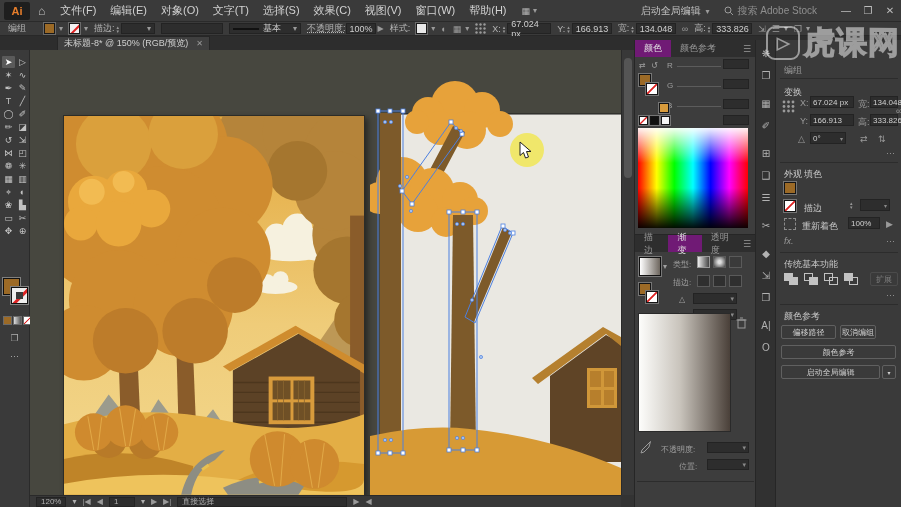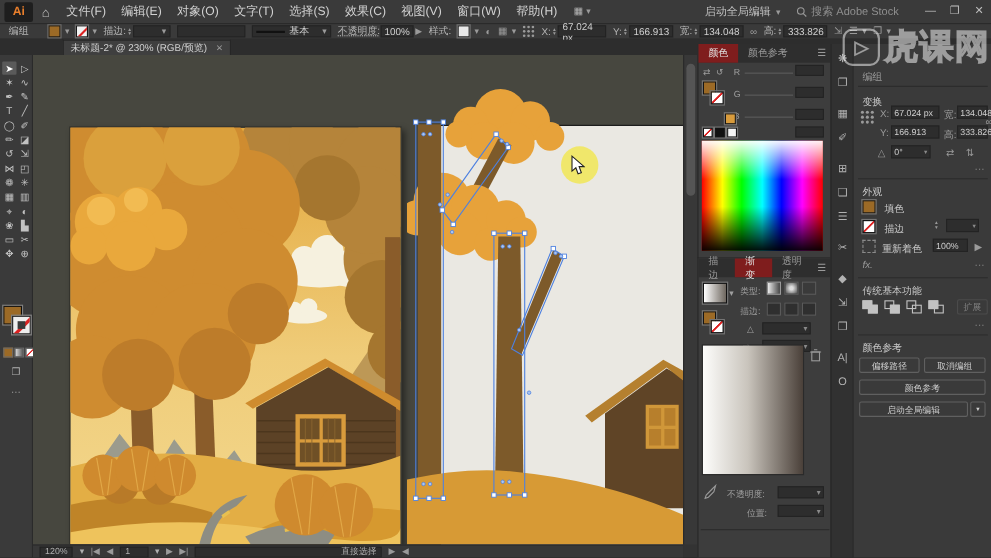--- a/index.html
+++ b/index.html
@@ -47,21 +47,21 @@
   #canvas{position:absolute;left:30px;top:50px;width:591px;height:445px;background:#47473f;overflow:hidden;}
   #ab1{position:absolute;left:33px;top:65px;width:302px;height:381px;box-shadow:3px 3px 6px rgba(0,0,0,.45);border:1px solid #2c2c28;}
   #ab2{position:absolute;left:340px;top:30px;width:251px;height:416px;}
   #cursor{position:absolute;left:489px;top:91px;}
   
   #vscroll{position:absolute;left:621px;top:50px;width:13px;height:445px;background:#383838;border-left:1px solid #2a2a2a;}
   #vthumb{position:absolute;left:2px;top:8px;width:8px;height:120px;background:#555;border-radius:4px;}
   
   .ptabs{display:flex;align-items:center;height:17px;background:#2e2e2e;font-size:9px;}
   .ptab{padding:0 9px;height:17px;display:flex;align-items:center;color:#9a9a9a;}
-  .ptab.on{background:#7f1d1d;color:#e2e2e2;}
+  .ptab.on{background:#701a75;color:#e2e2e2;}
   .pmenu{margin-left:auto;margin-right:4px;color:#9a9a9a;font-size:9px;}
   
   #colorpanel{position:absolute;left:634px;top:40px;width:121px;height:195px;background:#3d3d3d;border-left:1px solid #262626;border-bottom:1px solid #262626;}
   .crow{position:absolute;font-size:8px;color:#9f9f9f;}
   .sline{position:absolute;height:1px;background:#5c5c5c;}
   .vbox{position:absolute;width:26px;height:10px;background:#2d2d2d;border:1px solid #232323;}
   #spectrum{position:absolute;left:3px;top:88px;width:110px;height:100px;background:
     linear-gradient(to bottom, rgba(255,255,255,.95), rgba(255,255,255,0) 35%, rgba(0,0,0,0) 60%, rgba(0,0,0,.95)),
     linear-gradient(to right,#f00,#ff0 17%,#0f0 33%,#0ff 50%,#00f 66%,#f0f 83%,#f00);}
   .msw{position:absolute;width:12px;height:12px;border:1px solid #151515;outline:1px solid #757575;}
@@ -200,21 +200,21 @@
         <span>▾</span>
       </span>
     <span class="fld" style="width:40px">333.826</span>
     <span class="ob" style="color:#9a9a9a">⇲</span>
     <span class="ob" style="color:#9a9a9a">☰<span class="cv">▾</span></span>
     <span class="ob" style="color:#9a9a9a">❐<span class="cv">▾</span></span>
   </div>
 
   <div id="tabbar">
     <div id="doctab">
-      <span>未标题-2* @ 230% (RGB/预览)</span>
+      <span>未标题-8* @ 150% (RGB/预览)</span>
       <span class="x">✕</span>
     </div>
   </div>
 
   <div id="toolbar">
     <div class="tool sel" style="left:2px;top:6px">➤</div>
     <div class="tool" style="left:16px;top:6px">▷</div>
     <div class="tool" style="left:2px;top:19px">✶</div>
     <div class="tool" style="left:16px;top:19px">∿</div>
     <div class="tool" style="left:2px;top:32px">✒</div>
@@ -610,21 +610,21 @@
         <span>0°</span>
         <span style="margin-left:auto;font-size:6px;color:#8a8a8a">▾</span>
       </div>
     <span class="sec dim" style="left:84px;top:94px">⇄</span>
     <span class="sec dim" style="left:102px;top:94px">⇅</span>
     <span class="sec dim" style="left:110px;top:108px">···</span>
     <div class="divh" style="top:122px"></div>
     <div class="sec" style="left:8px;top:128px">外观</div>
 
     <div class="msw abs" style="left:8px;top:142px;background:#9c6a26;position:absolute"></div>
-    <span class="sec" style="left:28px;top:144px">填色</span>
+    <span class="sec" style="left:28px;top:128px">填色</span>
     <div class="msw abs" style="left:8px;top:160px;background:linear-gradient(135deg,#fff 42%,#d22 46%,#d22 54%,#fff 58%);position:absolute"></div>
     <span class="sec" style="left:28px;top:162px">描边</span>
     <span class="stp abs" style="left:72px;top:161px;position:absolute">
         <span>▴</span>
         <span>▾</span>
       </span>
     <div class="pbox" style="left:84px;top:159px;width:30px">
         <span style="margin-left:auto;font-size:6px;color:#8a8a8a">▾</span>
       </div>
     <div class="abs" style="left:8px;top:178px;width:12px;height:12px;border:1px dashed #8a8a8a"></div>
@@ -649,42 +649,42 @@
       </div>
     <div class="pfico" style="left:68px;top:233px">
         <i></i>
         <i class="b"></i>
       </div>
     <div class="qbtn" style="left:94px;top:232px;width:28px;opacity:.45">扩展</div>
     <span class="sec dim" style="left:110px;top:250px">···</span>
     <div class="divh" style="top:264px"></div>
     <div class="sec" style="left:8px;top:270px">颜色参考</div>
     <div class="qbtn" style="left:5px;top:285px;width:55px">偏移路径</div>
-    <div class="qbtn" style="left:64px;top:285px;width:56px">取消编组</div>
+    <div class="qbtn" style="left:64px;top:285px;width:36px">取消编组</div>
     <div class="qbtn" style="left:5px;top:305px;width:115px">颜色参考</div>
     <div class="qbtn" style="left:5px;top:325px;width:99px">启动全局编辑</div>
     <div class="qbtn" style="left:106px;top:325px;width:14px">
         <span style="font-size:6px">▾</span>
       </div>
   </div>
 
   <div id="statusbar">
     <div class="sb sbfld">
         <span>120%</span>
       </div>
     <span class="sb">▾</span>
     <span class="sb dim">|◀</span>
     <span class="sb dim">◀</span>
     <div class="sb sbfld" style="width:26px">
         <span>1</span>
       </div>
     <span class="sb">▾</span>
     <span class="sb dim">▶</span>
     <span class="sb dim">▶|</span>
-    <div class="sb sbfld" style="width:170px;justify-content:flex-end">
+    <div class="sb sbfld" style="width:170px;justify-content:flex-start">
         <span>直接选择</span>
       </div>
     <span class="sb dim">▶</span>
     <span class="sb dim">◀</span>
   </div>
 
   <div id="wm">
     <div class="logo">▶</div>
     <div class="txt">虎课网</div>
   </div>

